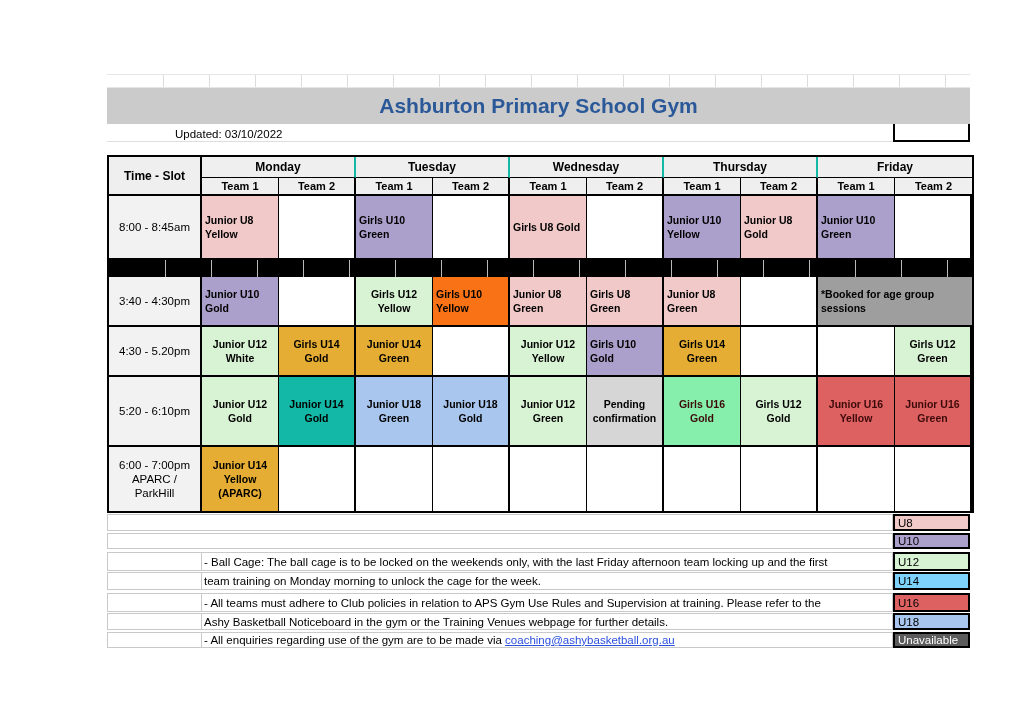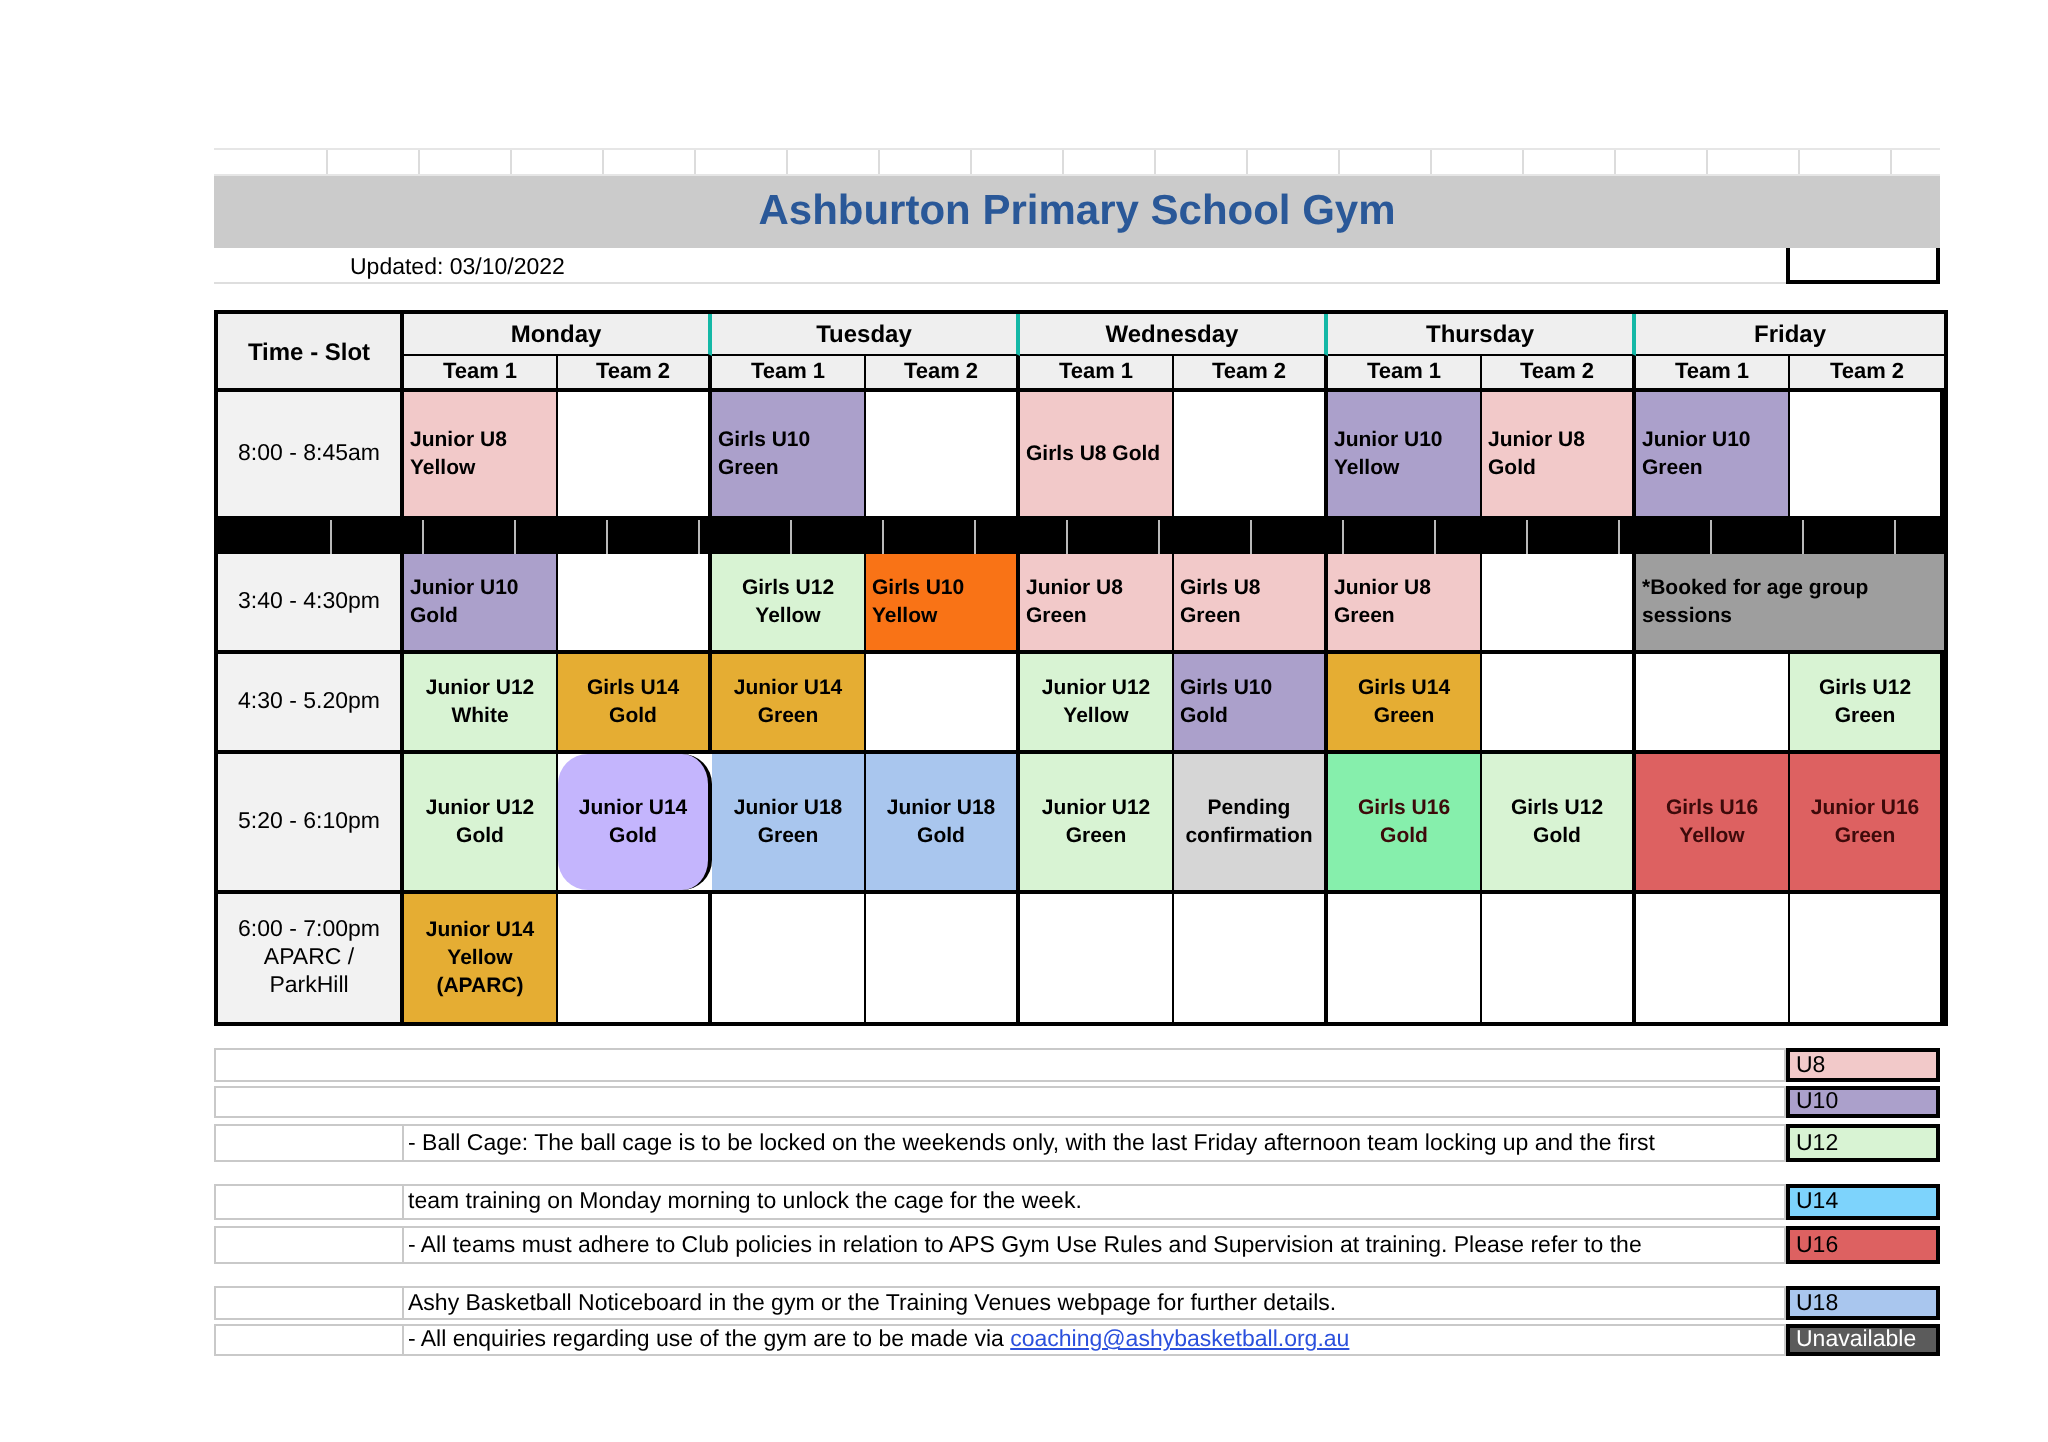--- a/index.html
+++ b/index.html
@@ -54,21 +54,21 @@
       linear-gradient(#000,#000) 0 0/56px 100% no-repeat,
       repeating-linear-gradient(to right, #000 0 45px, #b9b9b9 45px 46px) 11px 0; }
 
   
   .b-row { display:flex; width:863px; }
   .b-left { width:786px; border:1px solid #c9c9c9; position:relative; display:flex; align-items:center; background:#fff; }
   .b-left.note-left::before { content:""; position:absolute; left:93px; top:0; bottom:0; width:1px; background:#c9c9c9; }
   .note-text { margin-left:96px; font-size:11.5px; white-space:nowrap; }
   .b-swatch { width:77px; border:2px solid #000; font-size:11.5px; display:flex; align-items:center; padding-left:3px; }
   .email-link { color:#2b50dd; text-decoration:underline; cursor:pointer; }
-  .mt1{margin-top:11px;} .mt2{margin-top:2px;} .mt3{margin-top:3px;}
+  .mt1{margin-top:1px;} .mt2{margin-top:2px;} .mt3{margin-top:3px;}
   .bh16{height:16px;} .bh17{height:17px;} .bh18{height:18px;} .bh19{height:19px;}
 </style>
 </head>
 <body>
 
 <div class="sheet">
 
   <div class="row-empty-top grid-bg"></div>
 
   <div class="title-bar">
@@ -202,21 +202,21 @@
       <div class="cell" data-align="center" style="background: rgb(216, 243, 211);">
           <span>Girls U12 Green</span>
         </div>
     </div>
 
     <div class="t-row h63">
       <div class="tcell">5:20 - 6:10pm</div>
       <div class="cell" data-align="center" style="background: rgb(216, 243, 211);">
           <span>Junior U12 Gold</span>
         </div>
-      <div class="cell" data-align="center" style="background: #c4b5fd; border-radius: 15px;">
+      <div class="cell" data-align="center" style="background: #14b8a6;">
           <span>Junior U14 Gold</span>
         </div>
       <div class="cell" data-align="center" style="background: rgb(169, 198, 238);">
           <span>Junior U18 Green</span>
         </div>
       <div class="cell" data-align="center" style="background: rgb(169, 198, 238);">
           <span>Junior U18 Gold</span>
         </div>
       <div class="cell" data-align="center" style="background: rgb(216, 243, 211);">
           <span>Junior U12 Green</span>
@@ -224,21 +224,21 @@
       <div class="cell" data-align="center" style="background: rgb(214, 214, 214);">
           <span>Pending confirmation</span>
         </div>
       <div class="cell" data-align="center" style="background: #86efac;">
           <span style="color: rgb(61, 10, 10);">Girls U16 Gold</span>
         </div>
       <div class="cell" data-align="center" style="background: rgb(216, 243, 211);">
           <span>Girls U12 Gold</span>
         </div>
       <div class="cell" data-align="center" style="background: rgb(221, 97, 97);">
-          <span style="color: rgb(61, 10, 10);">Girls U16 Yellow</span>
+          <span style="color: rgb(61, 10, 10);">Junior U16 Yellow</span>
         </div>
       <div class="cell" data-align="center" style="background: rgb(221, 97, 97);">
           <span style="color: rgb(61, 10, 10);">Junior U16 Green</span>
         </div>
     </div>
 
     <div class="t-row h64b last">
       <div class="tcell" data-bold="true">6:00 - 7:00pm
 APARC /
 ParkHill</div>

